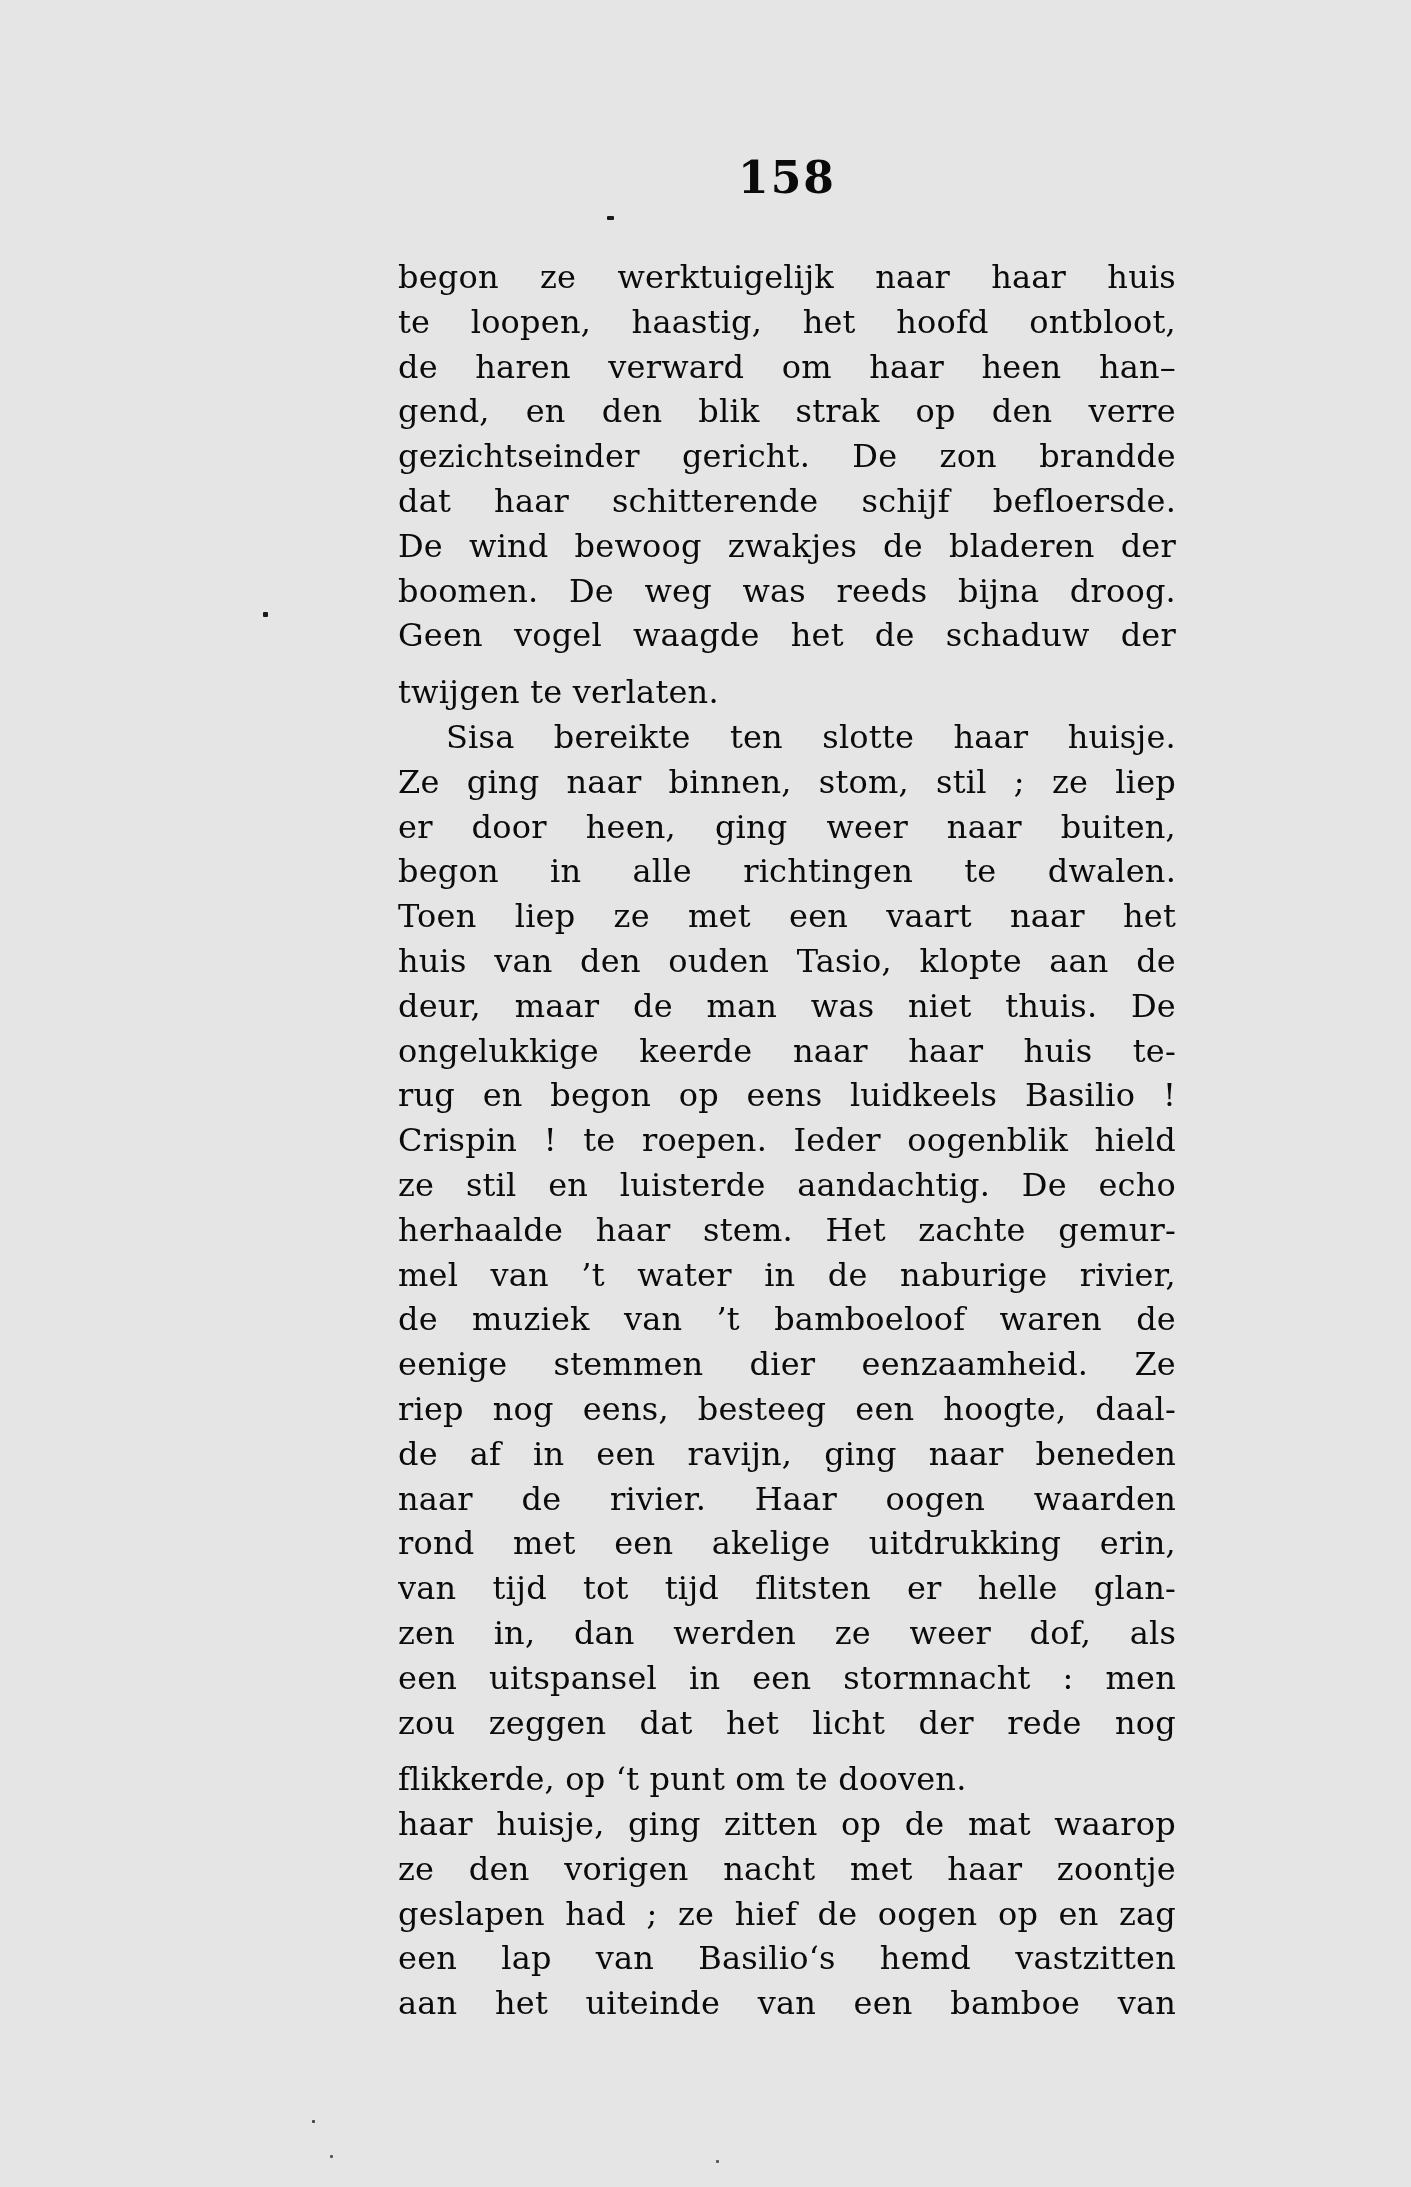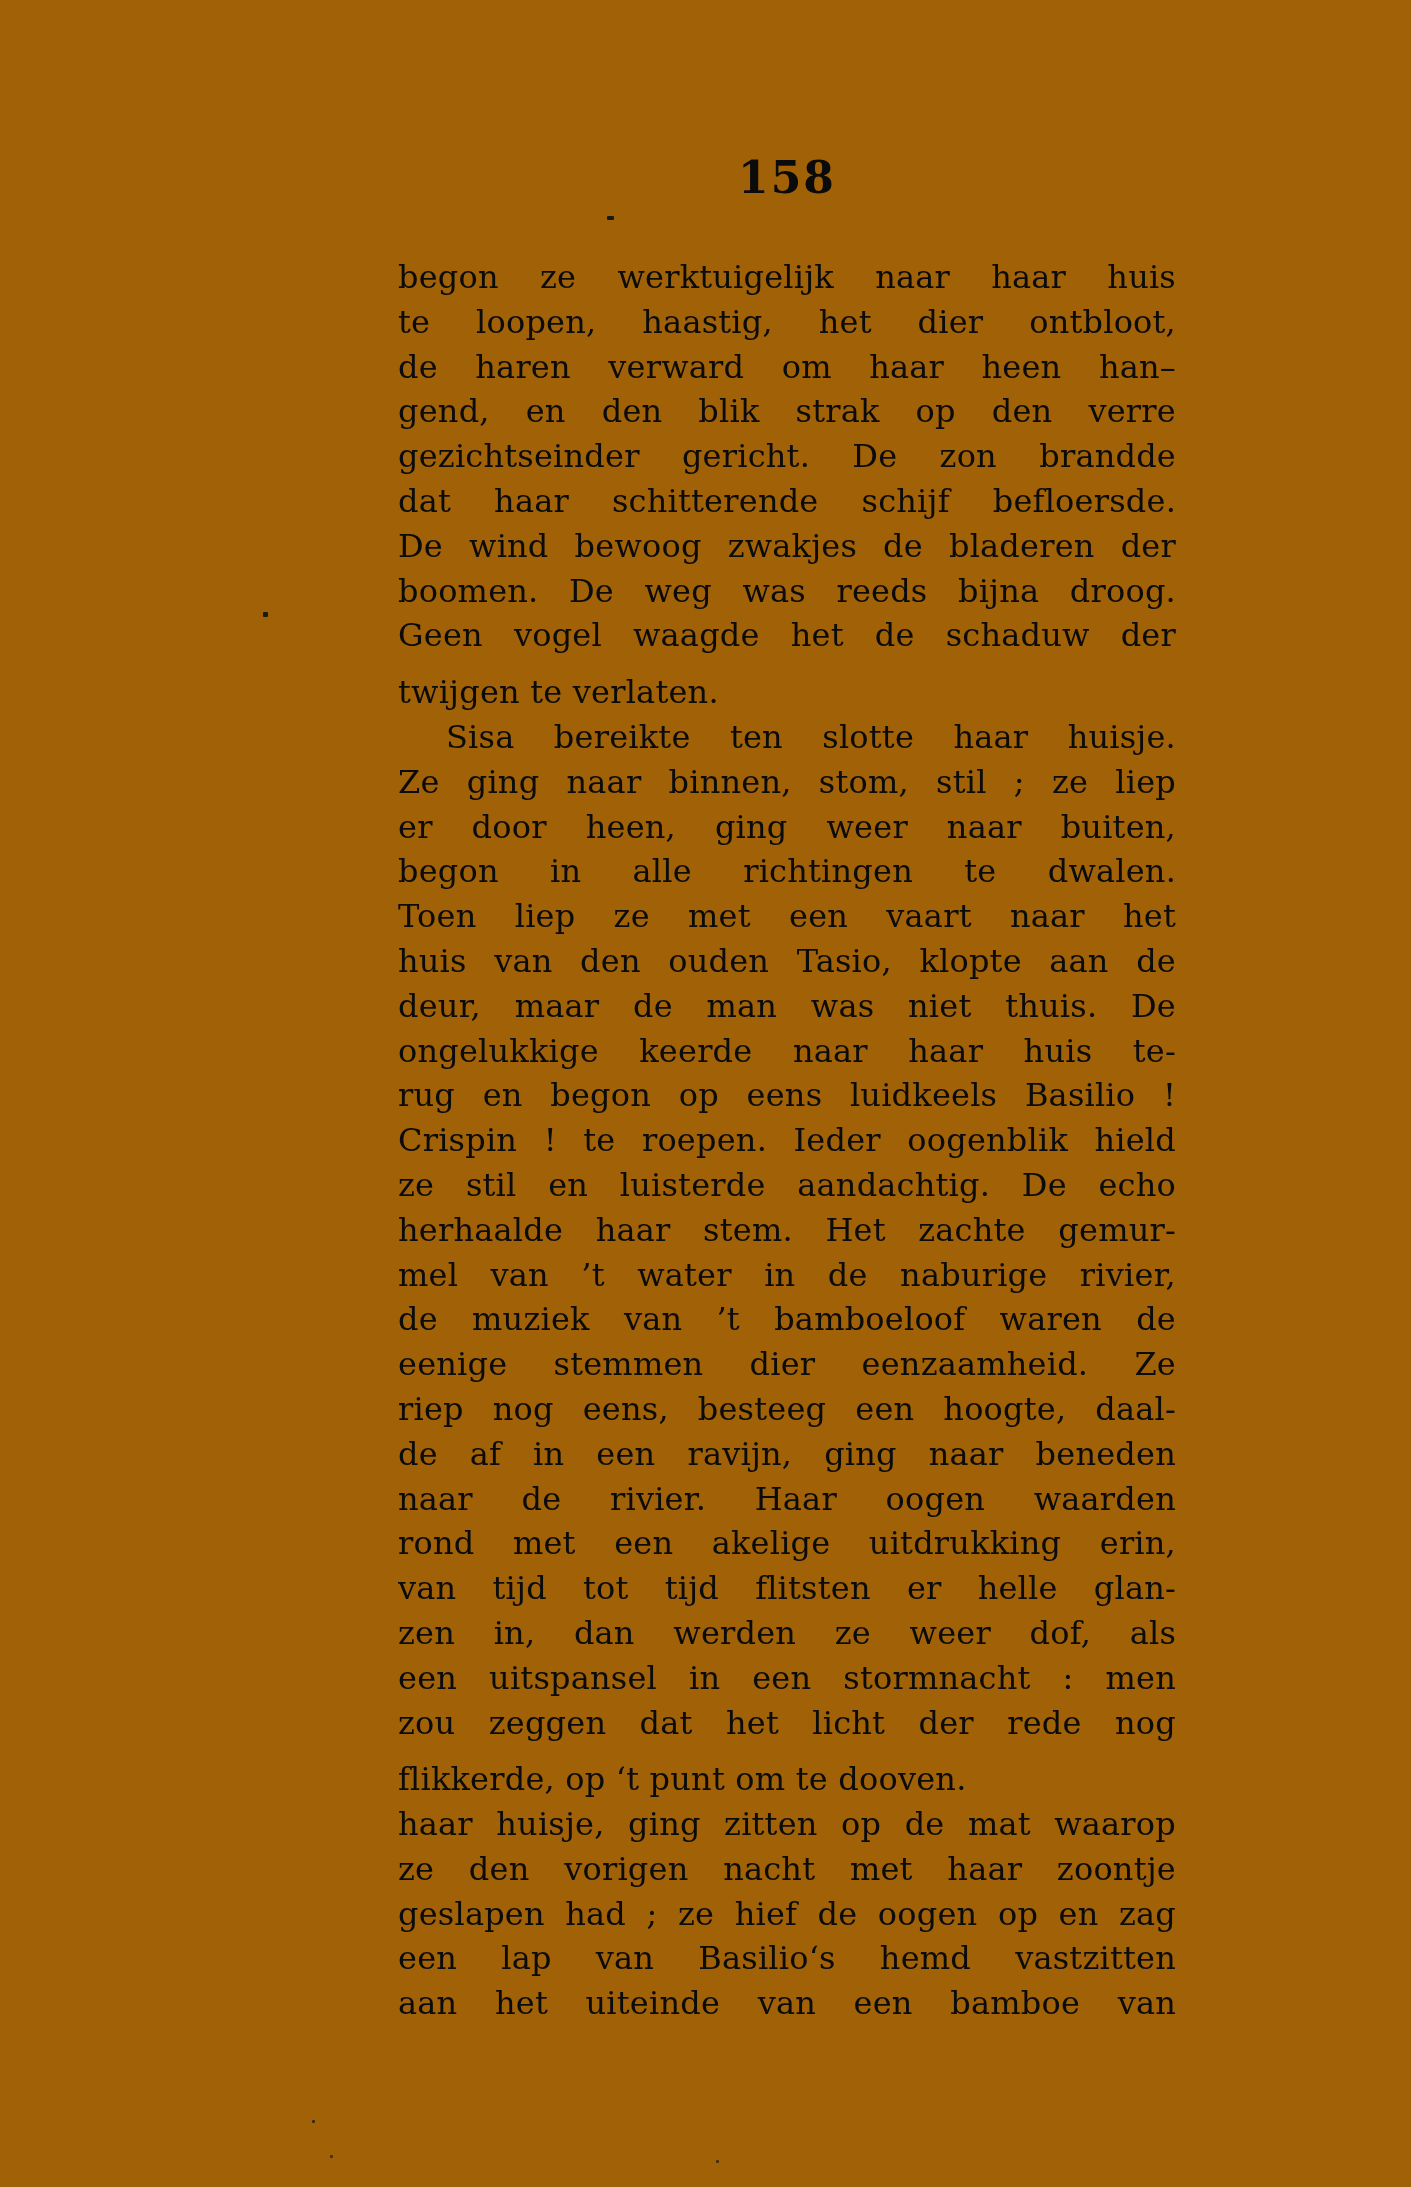--- a/index.html
+++ b/index.html
@@ -1,20 +1,20 @@
 <!DOCTYPE html>
 <html><head>
 <meta charset="utf-8">
 <style>
   html, body { margin: 0; padding: 0; background: #ffffff; }
   .page {
     position: relative;
     width: 1411px;
     height: 2187px;
-    background: #a16207;
+    background: #e5e5e5;
     overflow: hidden;
     font-family: "DejaVu Serif", "Liberation Serif", serif;
     color: #0b0b0b;
   }
   .page-number {
     position: absolute;
     left: 398px;
     top: 152px;
     width: 778px;
     text-align: center;
@@ -58,21 +58,21 @@
   .speck.s5 { left: 716px; top: 2160px; width: 3px; height: 3px; opacity: .7; }
 </style>
 </head>
 <body>
 
 <div class="page">
   <div class="page-number">158</div>
 
   <div class="page-body" id="page-body">
       <div class="line">begon ze werktuigelijk naar haar huis</div>
-      <div class="line">te loopen, haastig, het dier ontbloot,</div>
+      <div class="line">te loopen, haastig, het hoofd ontbloot,</div>
       <div class="line">de haren verward om haar heen han–</div>
       <div class="line">gend, en den blik strak op den verre</div>
       <div class="line">gezichtseinder gericht. De zon brandde</div>
       <div class="line">dat haar schitterende schijf befloersde.</div>
       <div class="line">De wind bewoog zwakjes de bladeren der</div>
       <div class="line">boomen. De weg was reeds bijna droog.</div>
       <div class="line">Geen vogel waagde het de schaduw der</div>
       <div class="line para-end">twijgen te verlaten.</div>
       <div class="line indent">Sisa bereikte ten slotte haar huisje.</div>
       <div class="line">Ze ging naar binnen, stom, stil ; ze liep</div>

